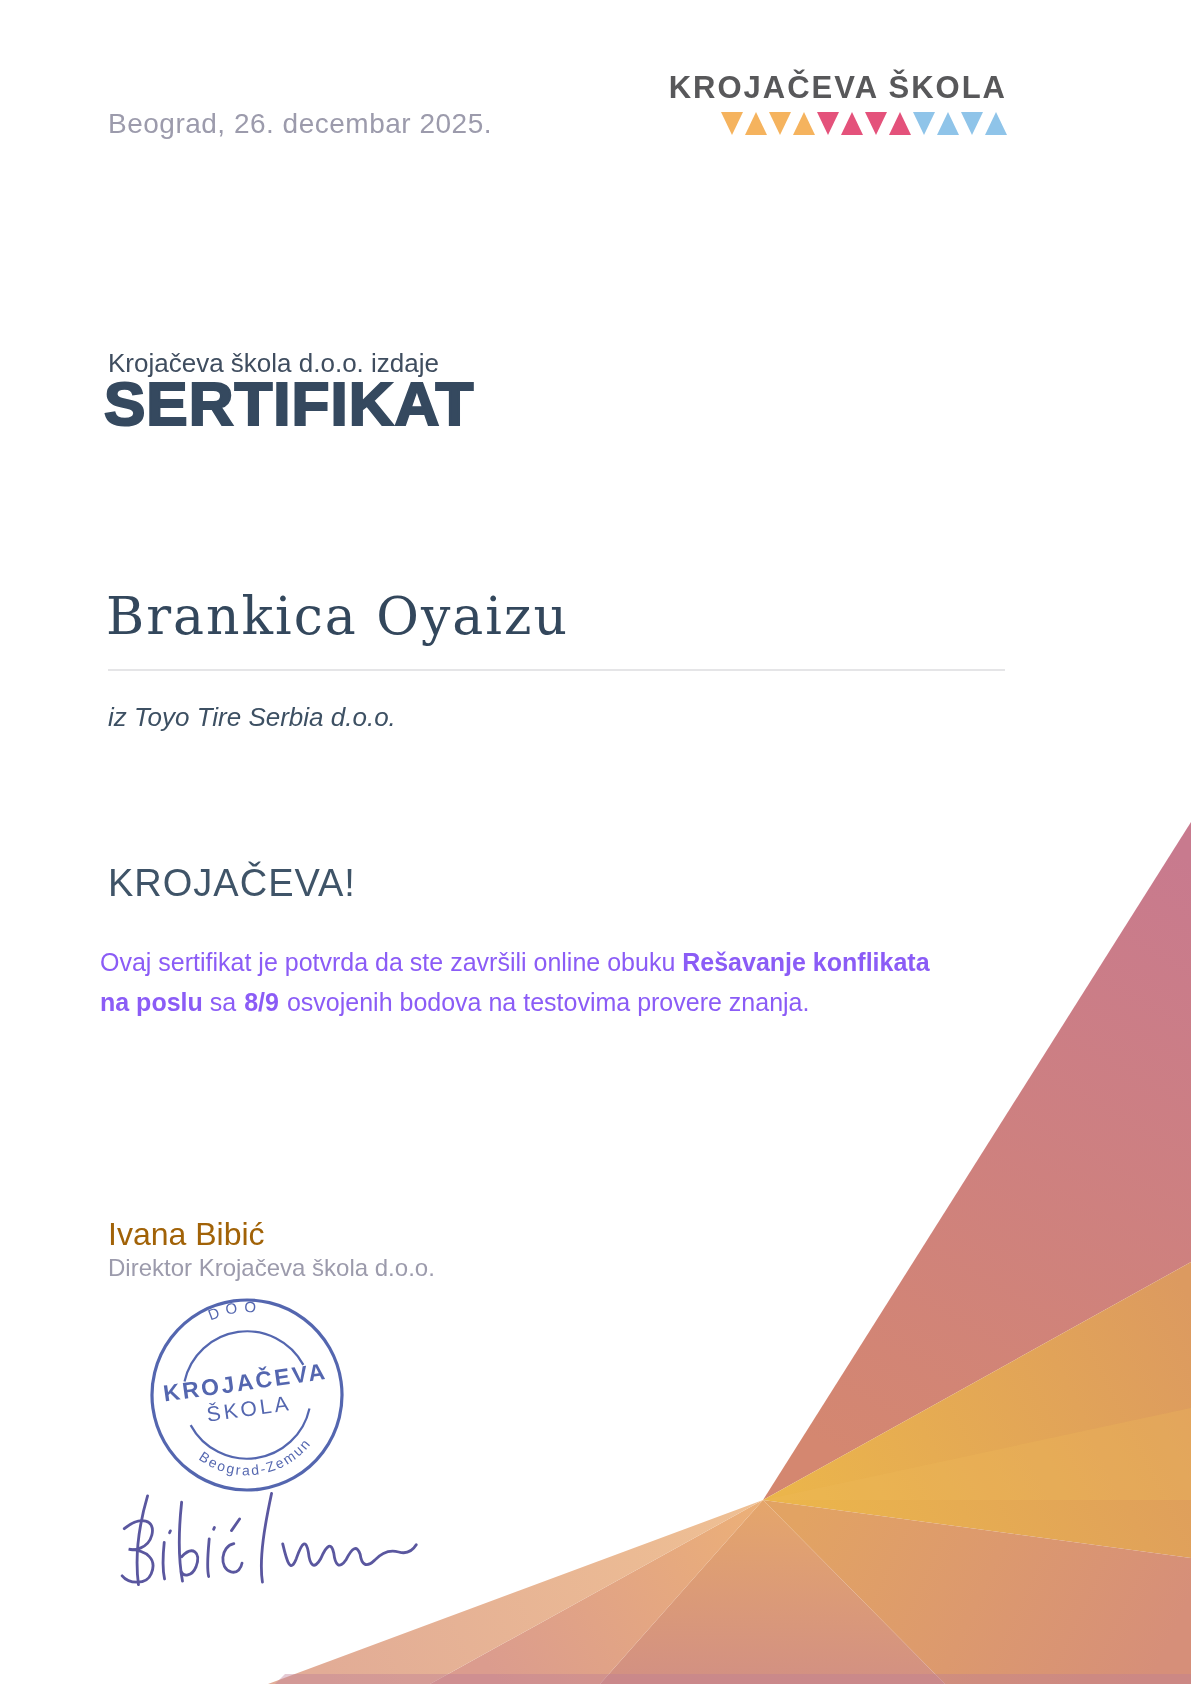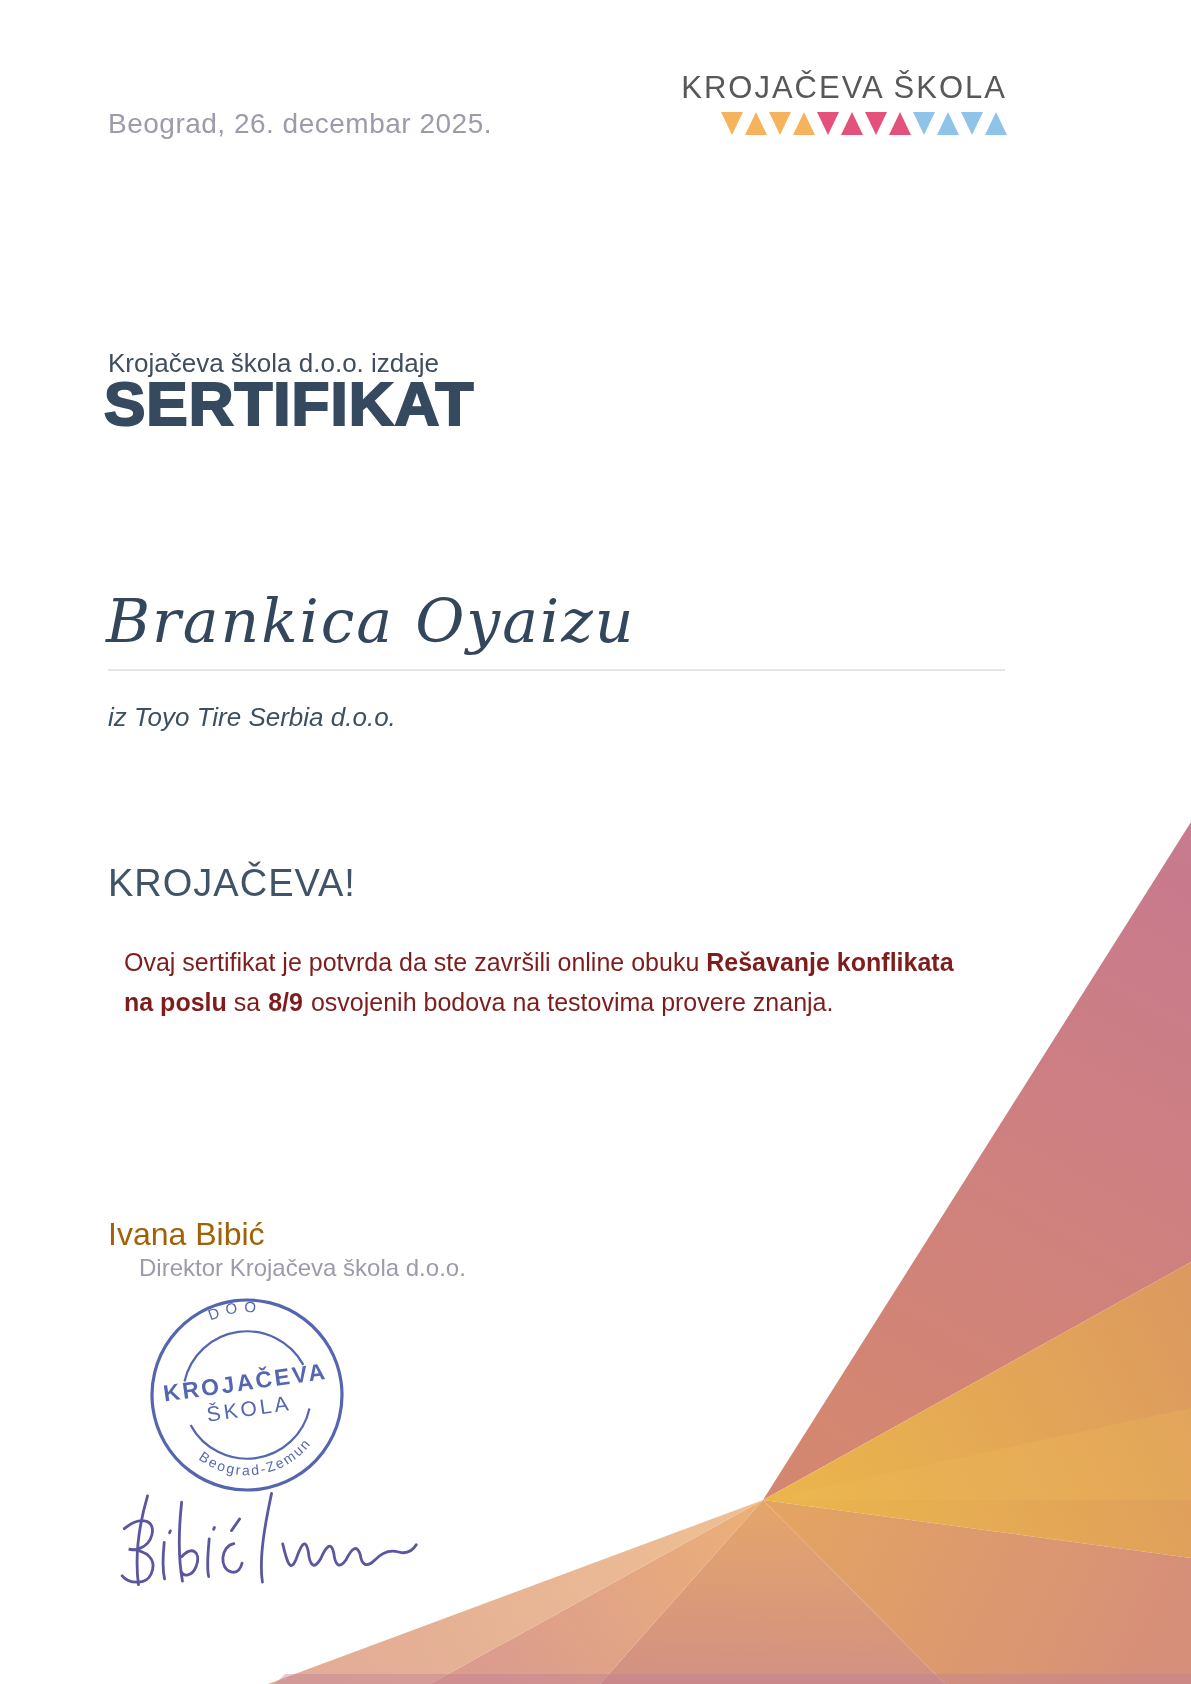--- a/index.html
+++ b/index.html
@@ -7,42 +7,42 @@
     position:relative;width:1191px;height:1684px;margin:0 auto;
     background:#ffffff;overflow:hidden;
     font-family:"Liberation Sans", sans-serif;
   }
   .bg{position:absolute;left:0;top:0;width:1191px;height:1684px;z-index:0;}
   .layer{position:absolute;z-index:2;}
 
   .date{left:108px;top:108px;font-size:28px;color:#9C9BAC;letter-spacing:.5px;}
 
   .logo{right:184px;top:70px;text-align:right;}
-  .logo-text{font-size:31px;color:#58585A;letter-spacing:2px;font-weight:400;}
+  .logo-text{font-size:31px;color:#58585A;letter-spacing:2px;font-weight:700;}
   .tri-band{display:flex;justify-content:flex-end;gap:2px;margin-top:6px;align-items:flex-start;}
   .tri{width:0;height:0;}
   .tri-down{border-left:11px solid transparent;border-right:11px solid transparent;border-top:23px solid var(--c);}
   .tri-up{border-left:11px solid transparent;border-right:11px solid transparent;border-bottom:23px solid var(--c);align-self:flex-start;}
 
   .issuer{left:108px;top:348px;font-size:26px;color:#3F4D5F;text-align:center;}
   .title{left:104px;top:370px;font-size:62px;line-height:1.1;font-weight:bold;
          color:#35495F;-webkit-text-stroke:2.2px #35495F;letter-spacing:1px;}
 
-  .recipient-name{left:106px;top:586px;font-size:60px;font-style:italic;
+  .recipient-name{left:106px;top:586px;font-size:52px;
       font-family:"DejaVu Serif", serif;color:#33475C;letter-spacing:2px;}
   .name-underline{left:108px;top:669px;width:897px;height:2px;background:#E5E5E7;}
   .company{left:108px;top:702px;font-size:26px;font-style:italic;color:#3D5063;text-align:center;}
 
   .congrats-heading{left:108px;top:862px;font-size:38px;color:#3F5468;letter-spacing:1px;}
-  .congrats-body{left:124px;top:942px;width:856px;font-size:25px;line-height:40px;color:#7f1d1d;}
+  .congrats-body{left:100px;top:942px;width:856px;font-size:25px;line-height:40px;color:#8b5cf6;}
   .congrats-body b{font-weight:bold;}
   .score{font-weight:bold;margin:0 8px;}
 
   .signatory-name{left:108px;top:1216px;font-size:32px;color:#a16207;}
-  .signatory-role{left:108px;top:1254px;font-size:24px;color:#9C9BAC;margin-left:31px;}
+  .signatory-role{left:108px;top:1254px;font-size:24px;color:#9C9BAC;}
 
   .stamp{left:127px;top:1285px;width:240px;height:220px;}
   .stamp text{font-family:"Liberation Sans", sans-serif;}
   .signature{left:108px;top:1486px;width:310px;height:118px;}
 </style>
 </head>
 <body>
 
 <div class="page">
 

